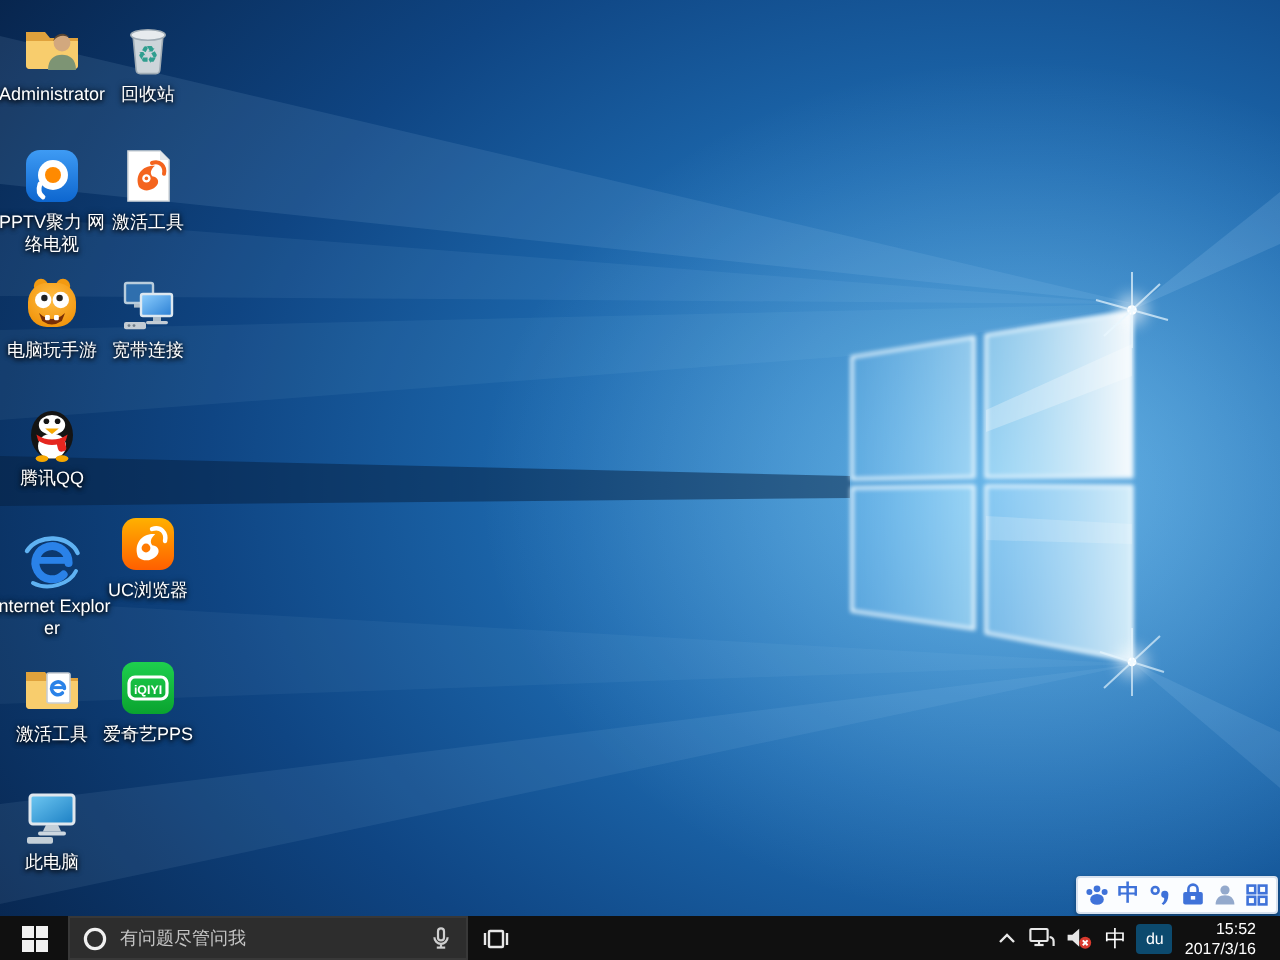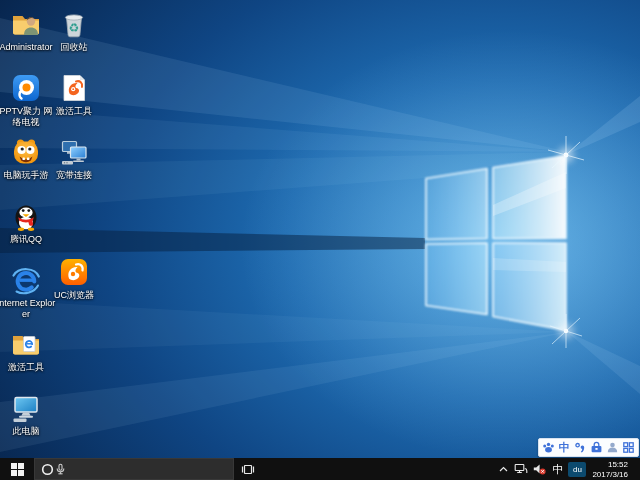--- a/index.html
+++ b/index.html
@@ -285,20 +285,36 @@
     <path d="M3 8 h9.5 l2.5 3 h14 v13.5 a2 2 0 0 1 -2 2 H5 a2 2 0 0 1 -2 -2 Z" fill="#e0a23c"></path>
     <path d="M3 12.5 h26 v12 a2 2 0 0 1 -2 2 H5 a2 2 0 0 1 -2 -2 Z" fill="#f8cd6d"></path>
 
     <rect x="13.5" y="8.5" width="11.5" height="15" rx="1" fill="#ffffff" stroke="#c8cdd2" stroke-width="0.8"></rect>
     <path d="M22.2 16.2 a3.2 3.2 0 1 0 -1 2.3" fill="none" stroke="#2a82e8" stroke-width="1.8" stroke-linecap="round"></path>
     <line x1="16.5" y1="15.8" x2="22" y2="15.8" stroke="#2a82e8" stroke-width="1.5"></line>
   </svg>
       </div>
       <div class="icon-label">激活工具</div>
     </div>
+    <div class="icon-cell" style="left: 42px; top: 328px;">
+      <div class="icon-art">
+    <svg viewBox="0 0 32 32">
+      <defs>
+            <linearGradient id="giqy" x1="0" y1="0" x2="0" y2="1">
+        <stop offset="0" stop-color="#1ecf4e"></stop>
+              <stop offset="1" stop-color="#0aa32f"></stop>
+            </linearGradient>
+          </defs>
+      <rect x="3" y="3" width="26" height="26" rx="6" fill="url(#giqy)"></rect>
+      <rect x="6.5" y="10.5" width="19" height="11" rx="3" fill="none" stroke="#ffffff" stroke-width="1.6"></rect>
+      <text x="16" y="18.8" font-size="6.2" font-weight="bold" text-anchor="middle" fill="#ffffff" font-family="Liberation Sans, sans-serif">iQIYI</text>
+    </svg>
+      </div>
+      <div class="icon-label">爱奇艺PPS</div>
+    </div>
     <div class="icon-cell" style="left: -6px; top: 392px;">
       <div class="icon-art">
     <svg viewBox="0 0 32 32">
       <defs>
             <linearGradient id="gpc" x1="0" y1="0" x2="1" y2="1">
         <stop offset="0" stop-color="#6fc8f2"></stop>
               <stop offset="1" stop-color="#1b7fc4"></stop>
             </linearGradient>
           </defs>
       <rect x="5" y="5.5" width="22" height="14.5" rx="1.5" fill="url(#gpc)" stroke="#dfe7ee" stroke-width="1.5"></rect>
@@ -359,20 +375,21 @@
         <i></i>
       </span>
   </button>
 
   <div class="searchbox">
     <span style="display:flex">
       <svg viewBox="0 0 13 13" width="13" height="13">
           <circle cx="6.5" cy="6.5" r="4.8" fill="none" stroke="#f0f0f0" stroke-width="1.6"></circle>
         </svg>
     </span>
+    <input placeholder="有问题尽管问我" style="">
     <span style="display:flex">
       <svg viewBox="0 0 13 13" width="13" height="13" fill="none" stroke="#cfcfcf" stroke-width="1.1">
         <rect x="5" y="1.2" width="3" height="6" rx="1.5"></rect>
         <path d="M3.2 5.6 a3.3 3.3 0 0 0 6.6 0"></path>
         <line x1="6.5" y1="9.2" x2="6.5" y2="10.8"></line>
           <line x1="4.4" y1="10.8" x2="8.6" y2="10.8"></line>
       </svg>
     </span>
   </div>
 

